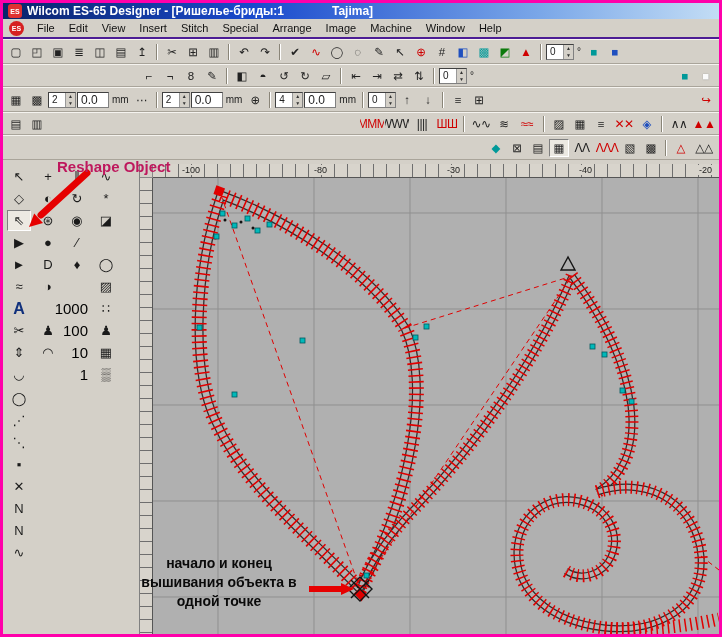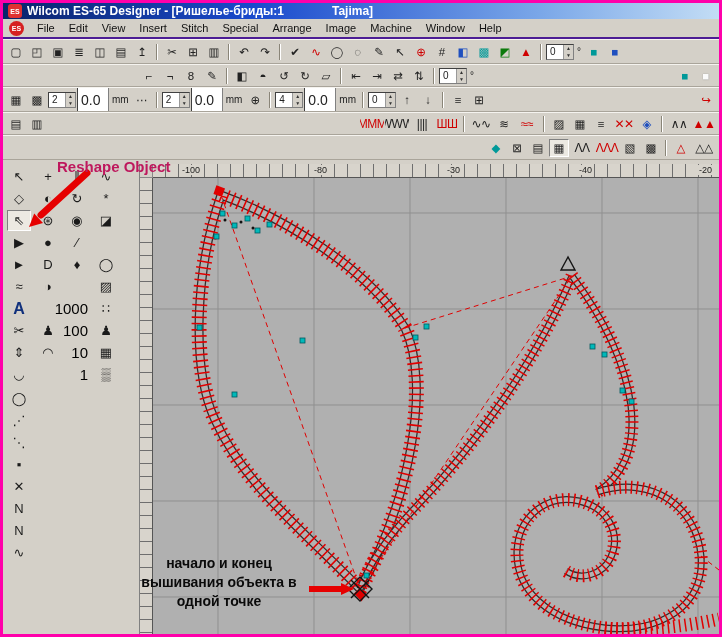--- a/index.html
+++ b/index.html
@@ -28,22 +28,22 @@
   .tok.sep{width:2px;height:16px;border-left:1px solid #8a8578;border-right:1px solid #fff;margin:0 3px;}
   .tok.flex{flex:1 1 auto;width:auto;}
   .tok.gap{width:132px;}
   .tok.unit{width:auto;font-size:10px;padding:0 2px;color:#222;}
   .tok.spin{position:relative;width:auto;min-width:28px;height:16px;background:#fff;
     border:1px solid #808080;border-top-color:#404040;border-left-color:#404040;
     font-size:10px;justify-content:flex-start;padding:0 11px 0 3px;}
   .tok.spin::after{content:"▲▼";position:absolute;right:0;top:0;width:9px;height:14px;
     font-size:5px;line-height:7px;word-break:break-all;text-align:center;color:#333;
     background:#d4d0c8;border-left:1px solid #999;}
-  .tok.field{width:auto;min-width:32px;height:25px;background:#fff;border:1px solid #808080;
-    border-top-color:#404040;border-left-color:#404040;font-size:14px;justify-content:flex-start;padding:0 3px;}
+  .tok.field{width:auto;min-width:32px;height:16px;background:#fff;border:1px solid #808080;
+    border-top-color:#404040;border-left-color:#404040;font-size:12px;justify-content:flex-start;padding:0 3px;}
   .tok.sm{font-size:12px;letter-spacing:-0.5px;width:24px;overflow:hidden;}
   .tok.pressed,.cell.pressed{border:1px solid;border-color:#808080 #fff #fff #808080;background:#ece9e2;}
   .red{color:#cf0000}.blue{color:#1f4fbf}.teal{color:#009999}.green{color:#0c7a0c}
   .white{color:#fafafa;text-shadow:0 0 1px #666}
   
   #workspace{position:absolute;left:0;top:161px;right:0;bottom:0;}
   #toolbox{position:absolute;left:0;top:0;bottom:0;width:137px;background:#d4d0c8;
     border-right:1px solid #808080;padding:2px 0 0 4px;overflow:hidden;}
   #toolbox .grid4{display:grid;grid-template-columns:repeat(4,25px);grid-auto-rows:22px;gap:0 4px;}
   #toolbox .grid1{display:grid;grid-template-columns:25px;grid-auto-rows:22px;margin-top:2px;}

